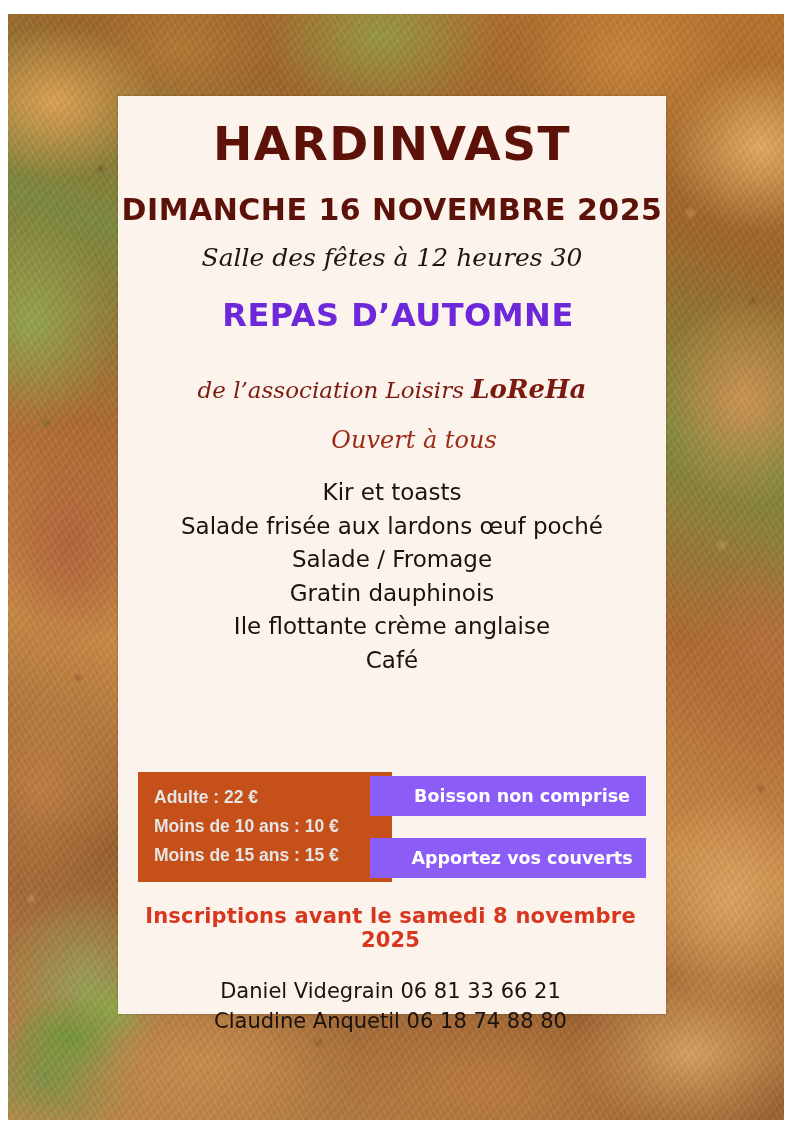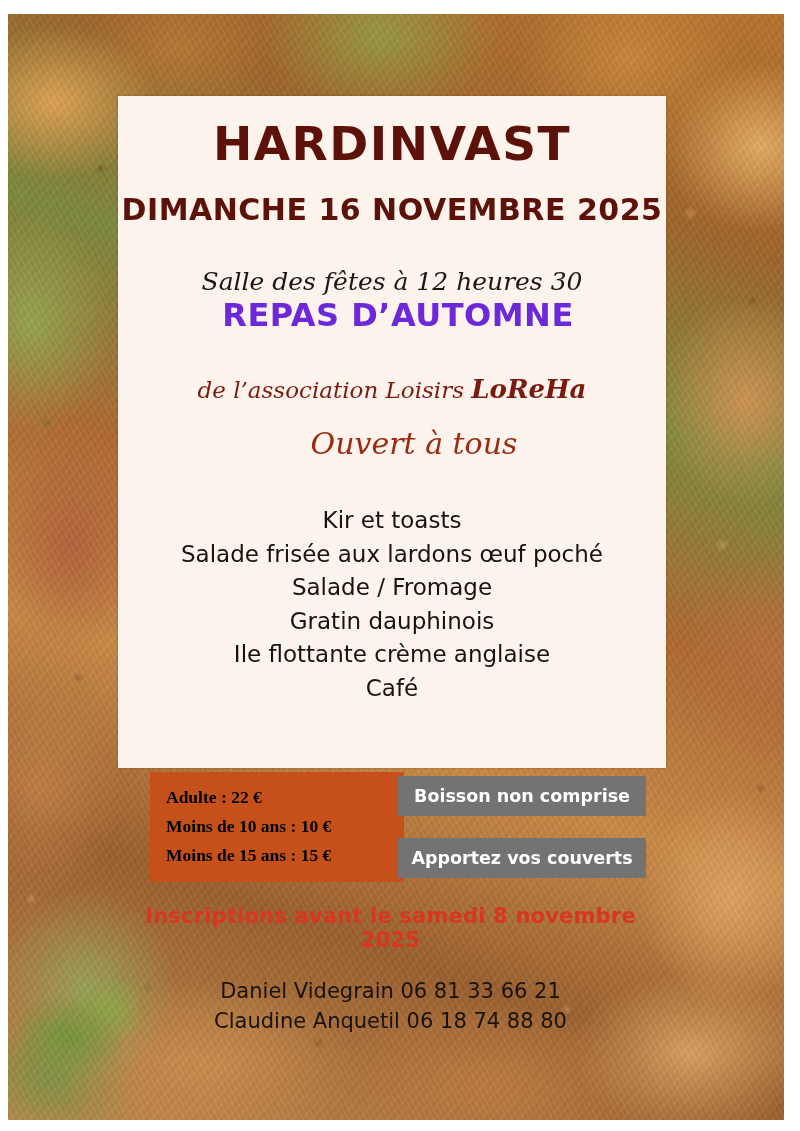--- a/index.html
+++ b/index.html
@@ -95,21 +95,21 @@
       radial-gradient(ellipse 60px 50px at 75% 30%, rgba(140,170,70,0.85), rgba(140,170,70,0) 72%);
     filter: blur(1px);
   }
 
   
   #flyer {
     position: absolute;
     left: 118px;
     top: 96px;
     width: 548px;
-    height: 672px;
+    height: 918px;
     background: #fcf3ec;
     box-shadow: 0 0 2px rgba(60,30,10,.35);
   }
 
   .lines {
     position: absolute;
     left: 0;
     right: 0;
     text-align: center;
   }
@@ -130,21 +130,20 @@
     color: #5c1208;
     letter-spacing: .5px;
     font-family: "DejaVu Sans", sans-serif;
   }
   .h3 {
     top: 147px;
     font-size: 25px;
     color: #20160f;
     font-style: italic;
     font-family: "DejaVu Serif", serif;
-    margin-top: 24px;
   }
   .h4 {
     top: 200px;
     font-size: 32px;
     font-weight: bold;
     color: #6d28d9;
     letter-spacing: .5px;
     font-family: "DejaVu Sans", sans-serif;
     padding-left: 12px;
   }
@@ -154,78 +153,78 @@
     color: #7b1a10;
     font-style: italic;
     font-family: "DejaVu Serif", serif;
   }
   .h5 b {
     font-size: 26px;
     font-style: italic;
   }
   .h6 {
     top: 330px;
-    font-size: 30px;
+    font-size: 24px;
     color: #9a2b14;
     font-style: italic;
     font-family: "DejaVu Serif", serif;
     padding-left: 44px;
   }
 
   
   #menu {
     position: absolute;
     top: 380px;
     left: 0;
     right: 0;
     text-align: center;
     color: #1a120c;
     font-size: 23px;
     line-height: 33.5px;
     font-family: "DejaVu Sans", sans-serif;
-    margin-top: 28px;
   }
   #menu div { white-space: nowrap; }
 
   
   #boxes {
     position: absolute;
     top: 676px;
     left: 20px;
     right: 20px;
     height: 112px;
   }
   .price-box {
     position: absolute;
-    left: 12px;
+    left: 0;
     top: 0;
     width: 254px;
     height: 110px;
     background: #c6501a;
-    color: #000000;
+    color: #e5e5e5;
     box-sizing: border-box;
     padding: 11px 0 0 16px;
     font-size: 17.5px;
     font-weight: bold;
     line-height: 29px;
-    font-family: Liberation Serif, serif;
+    font-family: Liberation Sans, sans-serif;
   }
   .info-box {
     position: absolute;
     right: 0;
     width: 248px;
     height: 40px;
-    background: #737373;
+    background: #8b5cf6;
     color: #ffffff;
     display: flex;
     align-items: center;
     justify-content: center;
     font-size: 17.5px;
     font-weight: bold;
     font-family: "DejaVu Sans", sans-serif;
+    padding-left: 28px;
   }
   .info-box.one { top: 4px; }
   .info-box.two { top: 66px; }
 
   
   #footer {
     position: absolute;
     top: 808px;
     left: 0;
     right: 3px;

